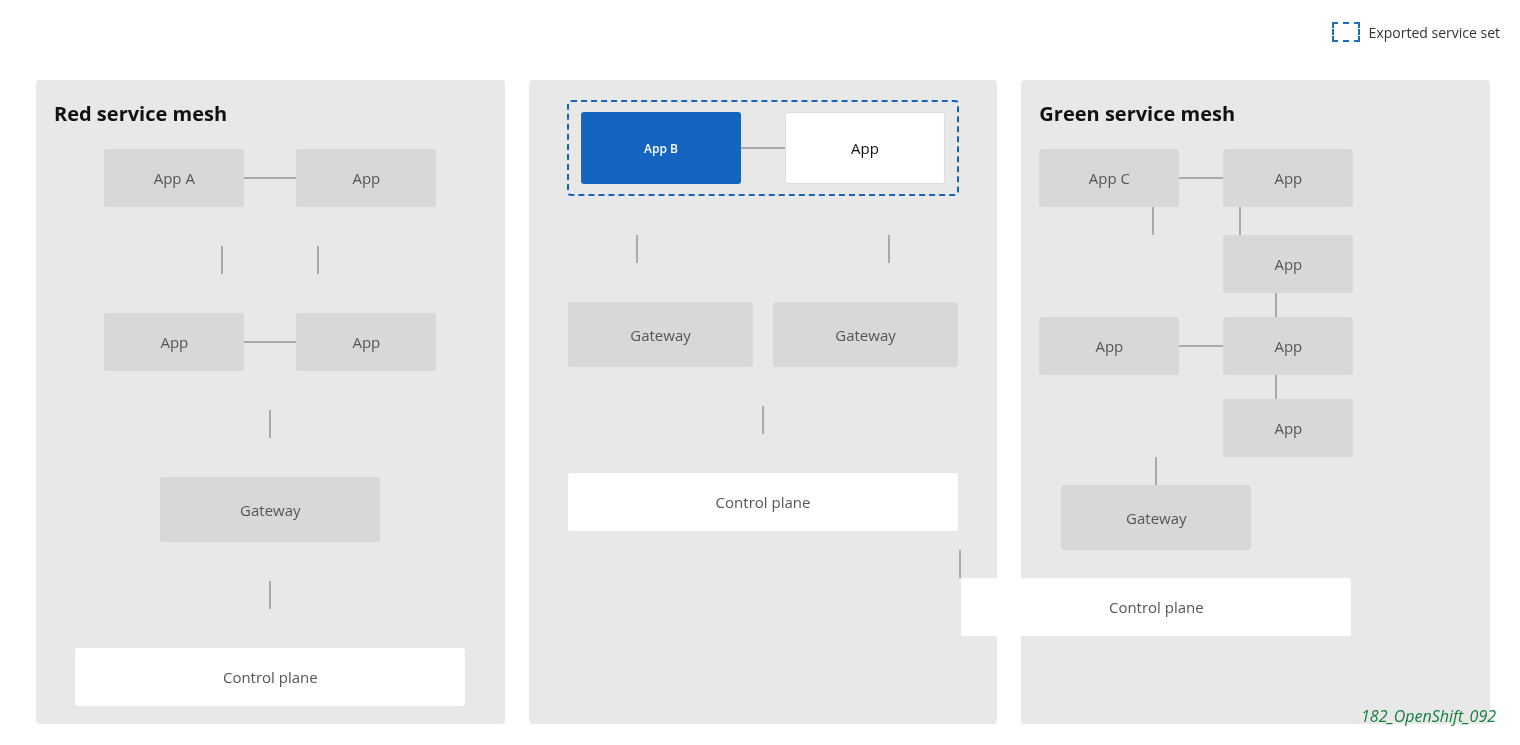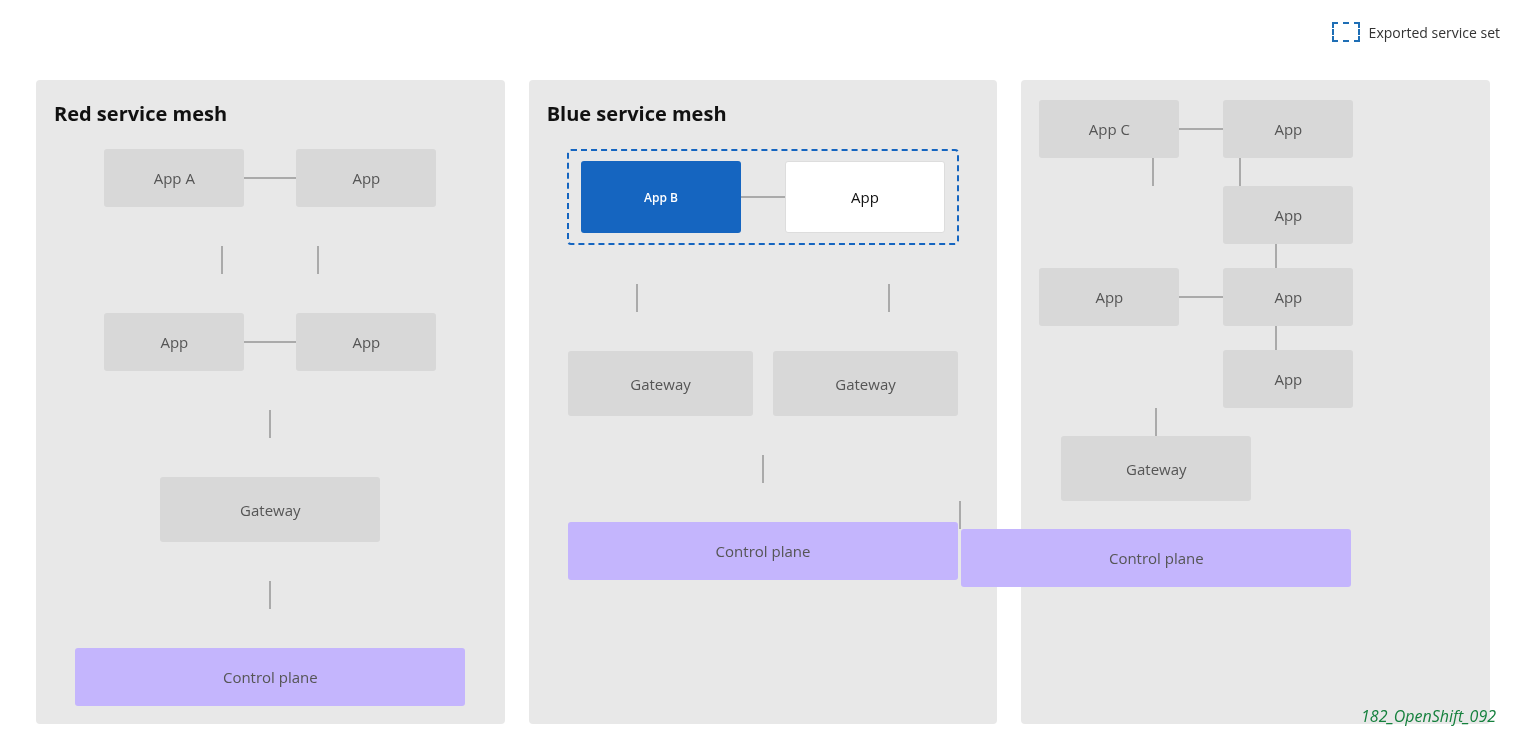--- a/index.html
+++ b/index.html
@@ -100,21 +100,21 @@
       background: #aaa;
     }
 
     .node-sm {
       width: 130px;
       height: 55px;
     }
     .control-plane-node {
       width: 380px;
       height: 60px;
-      background: #c4b5fd;
+      background: #ffffff;
     }
 
     
     .exported-set {
       border: 2px dashed #1565C0;
       border-radius: 4px;
       padding: 10px 12px;
       margin-bottom: 0;
       display: inline-flex;
       align-items: center;
@@ -198,21 +198,20 @@
 
         <div class="v-line" style="height:28px;"></div>
 
         <div class="node control-plane-node" style="width:390px;height:58px;">
           <span>Control plane</span>
         </div>
       </div>
     </div>
 
     <div class="mesh-panel">
-      <div class="mesh-title">Blue service mesh</div>
 
       <div class="red-layout">
 
         <div class="exported-set">
           <div class="node node-blue" style="width:160px;height:72px;font-size:12px;">
             <span>App B</span>
           </div>
           <div class="h-line" style="width:44px;"></div>
           <div class="node node-white" style="width:160px;height:72px;">
             <span>App</span>
@@ -237,20 +236,21 @@
           <div class="v-line" style="height:28px;"></div>
         </div>
 
         <div class="node control-plane-node" style="width:390px;height:58px;">
           <span>Control plane</span>
         </div>
       </div>
     </div>
 
     <div class="mesh-panel">
+      <div class="mesh-title">Green service mesh</div>
 
       <div style="display:flex;gap:0;align-items:flex-start;">
 
         <div class="single-col" style="align-items:center;">
 
           <div style="display:flex;align-items:center;">
             <div class="node node-sm" style="width:140px;height:58px;">
               <span>App C</span>
             </div>
             <div class="h-line" style="width:44px;"></div>

